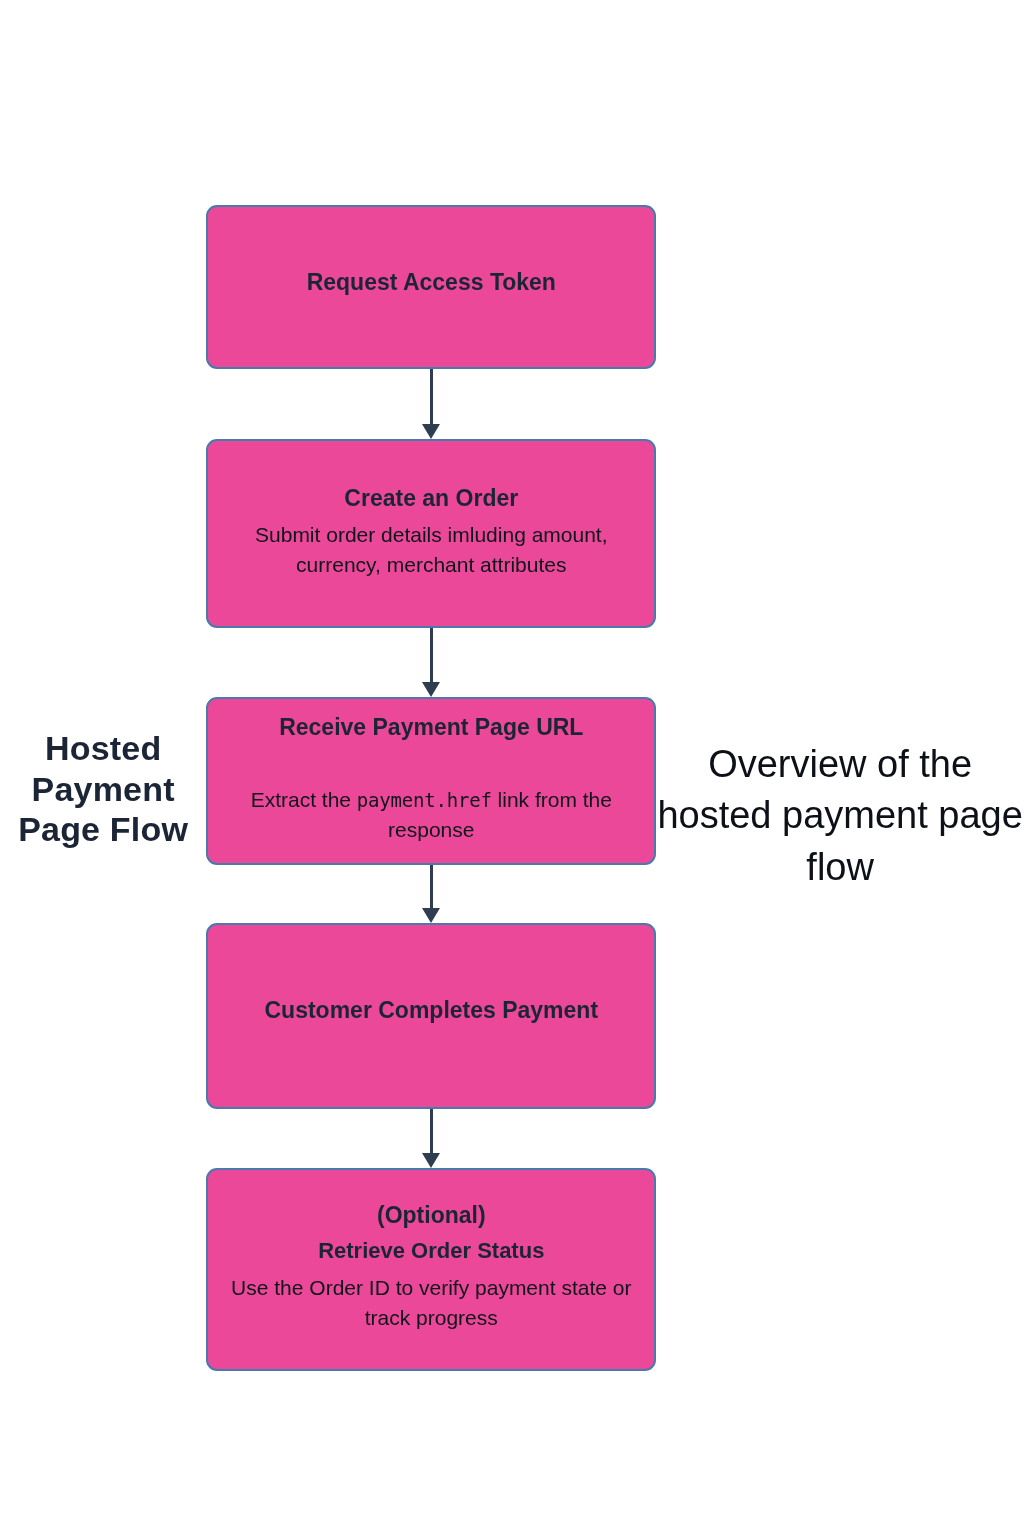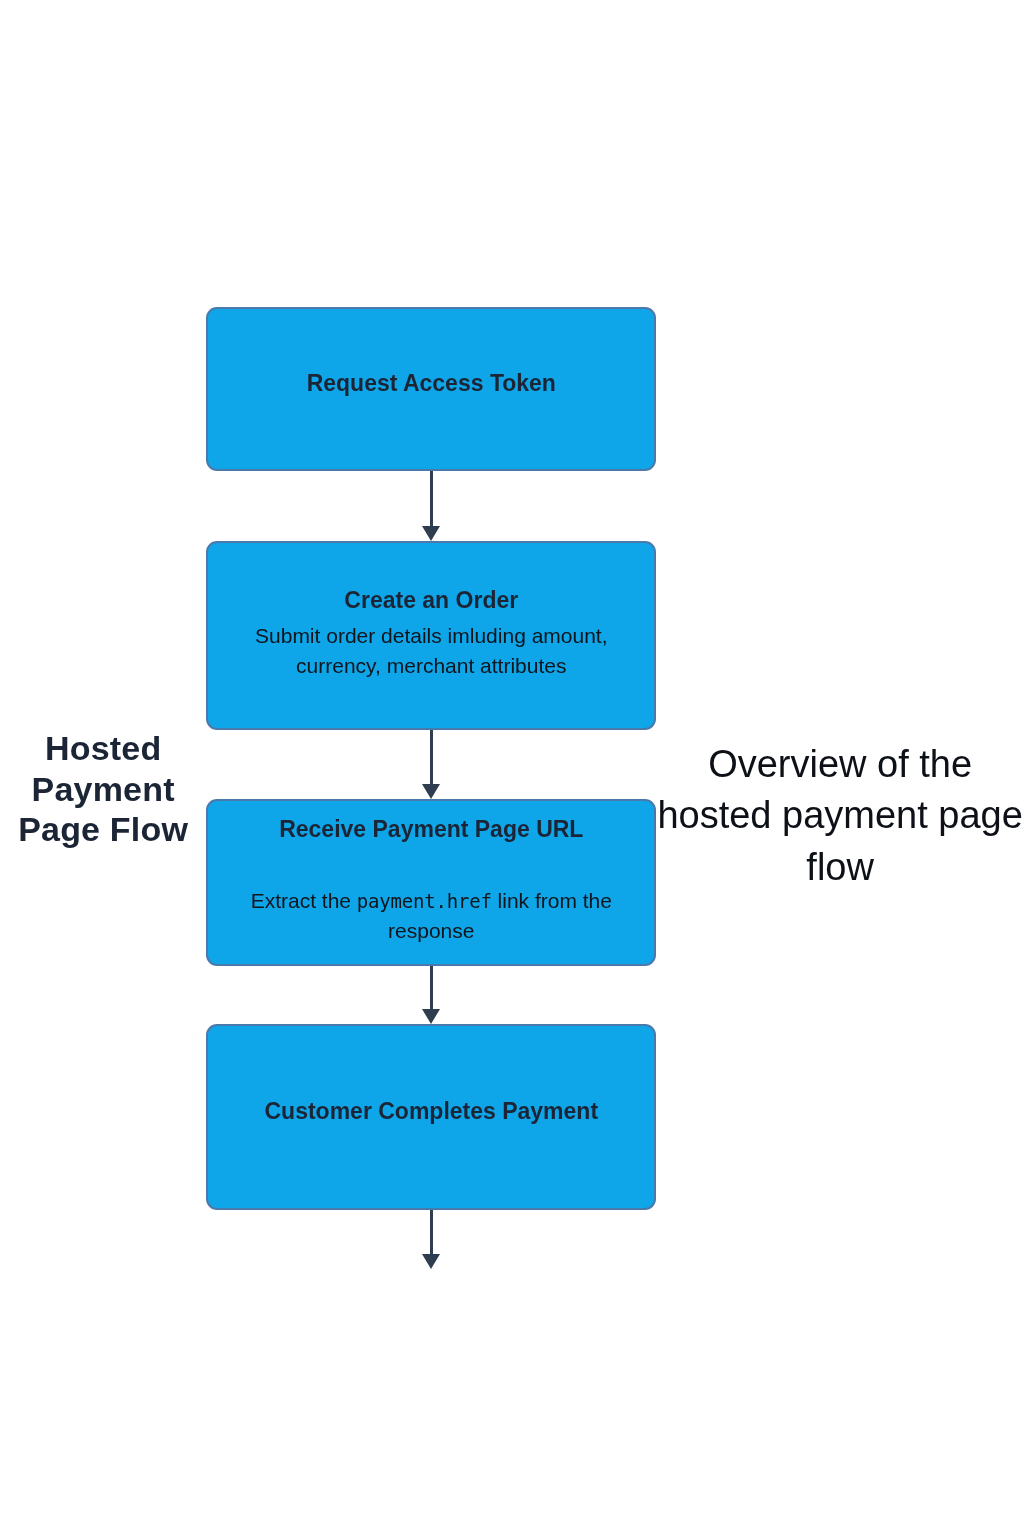--- a/index.html
+++ b/index.html
@@ -40,21 +40,21 @@
     display: flex;
     flex-direction: column;
     align-items: center;
   }
 
   .node {
     box-sizing: border-box;
     width: 450px;
     border: 2px solid #4a7aab;
     border-radius: 11px;
-    background: #0ea5e9;
+    background: #ec4899;
     padding: 14px 22px 18px 22px;
     display: flex;
     flex-direction: column;
     align-items: center;
     justify-content: center;
     text-align: center;
   }
 
   .node-title {
     font-size: 23px;
@@ -173,18 +173,23 @@
 
     <div class="node node-4">
       <div class="node-title">Customer Completes Payment</div>
     </div>
 
     <div class="connector c-4">
       <div class="shaft"></div>
       <div class="head"></div>
     </div>
 
+    <div class="node node-5">
+      <div class="node-title">(Optional)</div>
+      <div class="node-subtitle spaced">Retrieve Order Status</div>
+      <div class="node-desc" style="margin-top:8px;"><span>Use the Order ID to verify payment state or track progress</span></div>
+    </div>
 
   </div>
 
   <div class="caption">Overview of the hosted payment page flow</div>
 
 </div>
 
 </body></html>

